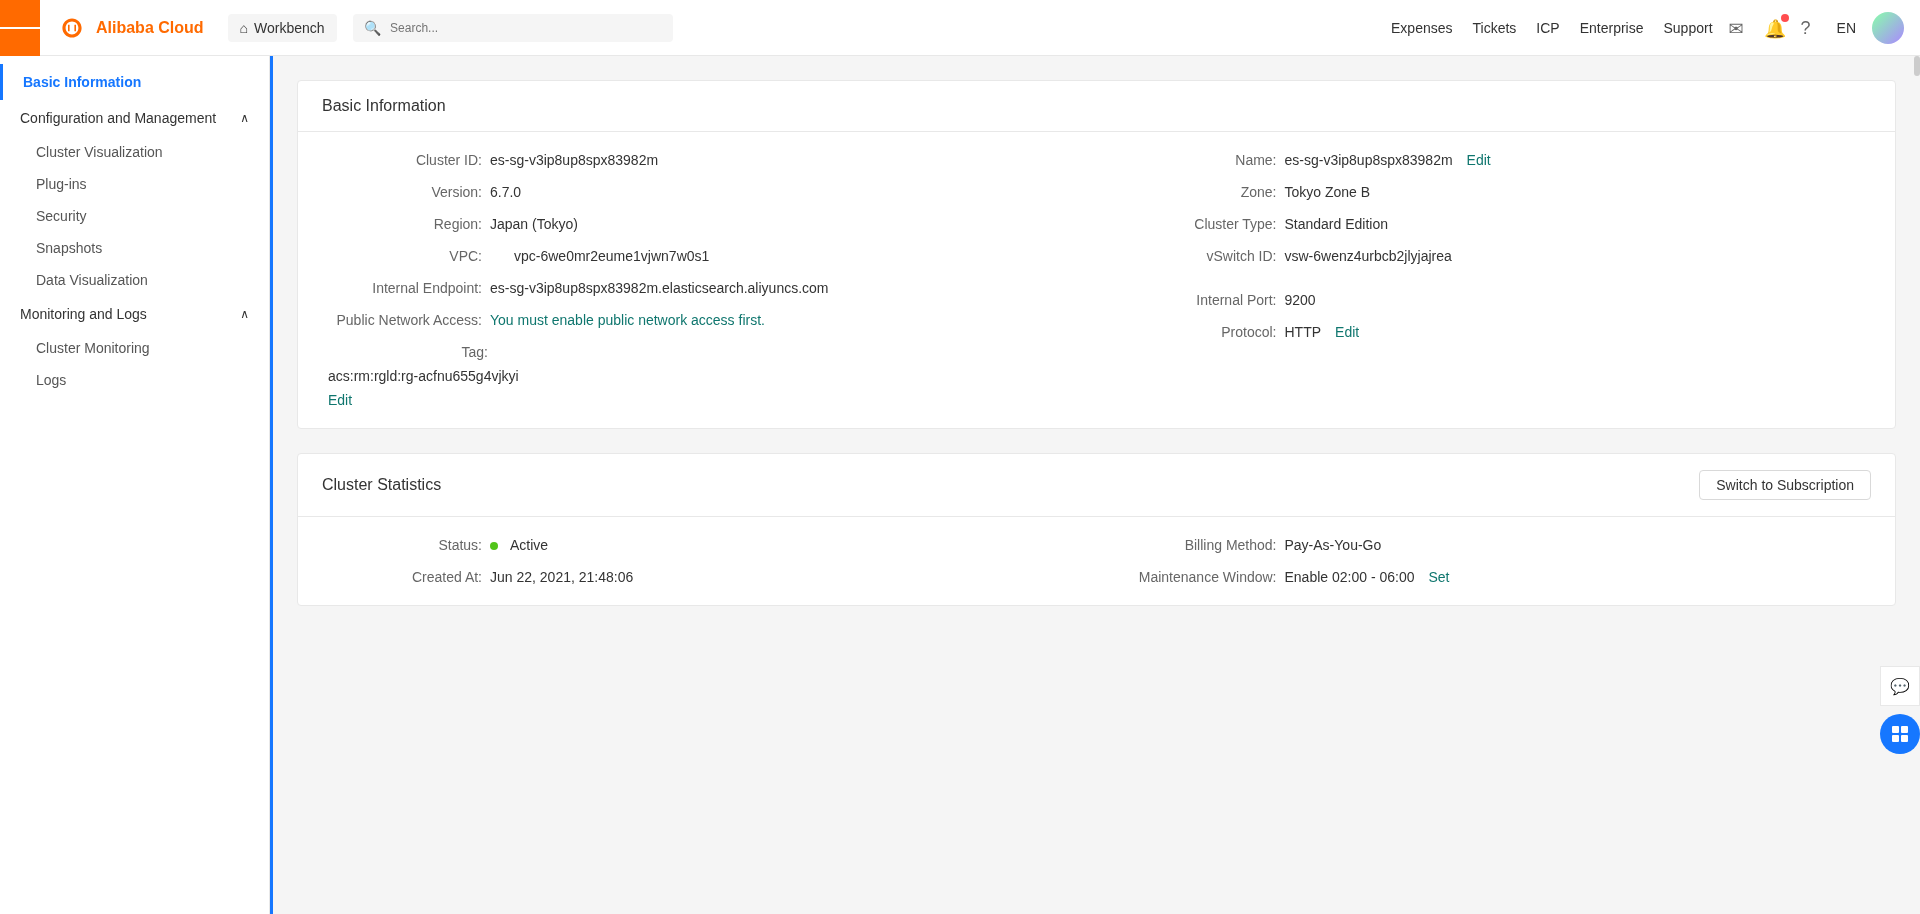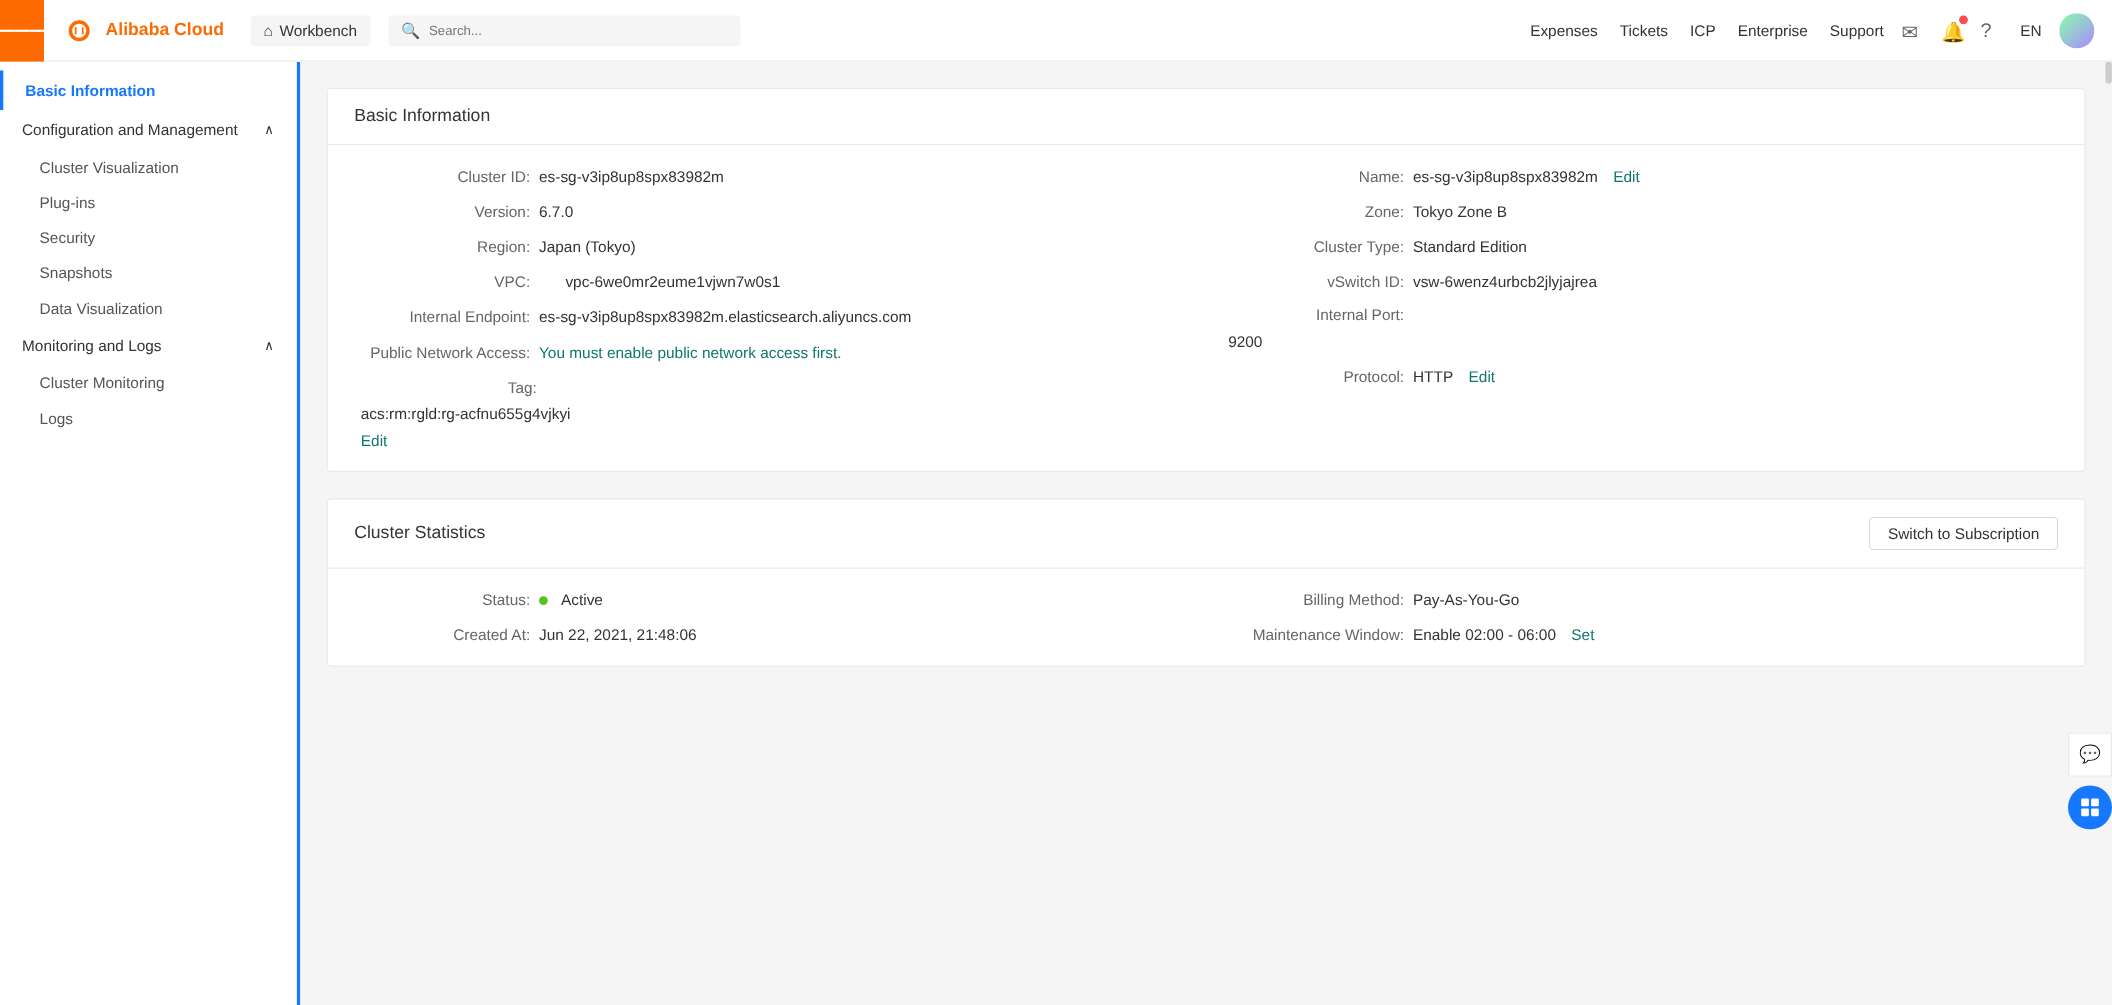--- a/index.html
+++ b/index.html
@@ -395,21 +395,21 @@
               <span class="info-value">Tokyo Zone B</span>
             </div>
             <div class="info-row" style="margin-top:16px;">
               <span class="info-label">Cluster Type:</span>
               <span class="info-value">Standard Edition</span>
             </div>
             <div class="info-row" style="margin-top:16px;">
               <span class="info-label">vSwitch ID:</span>
               <span class="info-value">vsw-6wenz4urbcb2jlyjajrea</span>
             </div>
-            <div class="info-row" style="margin-top:14px;flex-direction:column;">
+            <div class="info-row" style="margin-top:28px;">
               <span class="info-label">Internal Port:</span>
               <span class="info-value">9200</span>
             </div>
             <div class="info-row" style="margin-top:16px;">
               <span class="info-label">Protocol:</span>
               <span class="info-value">HTTP</span>
               <a class="info-link" style="margin-left:6px;">Edit</a>
             </div>
           </div>
 

